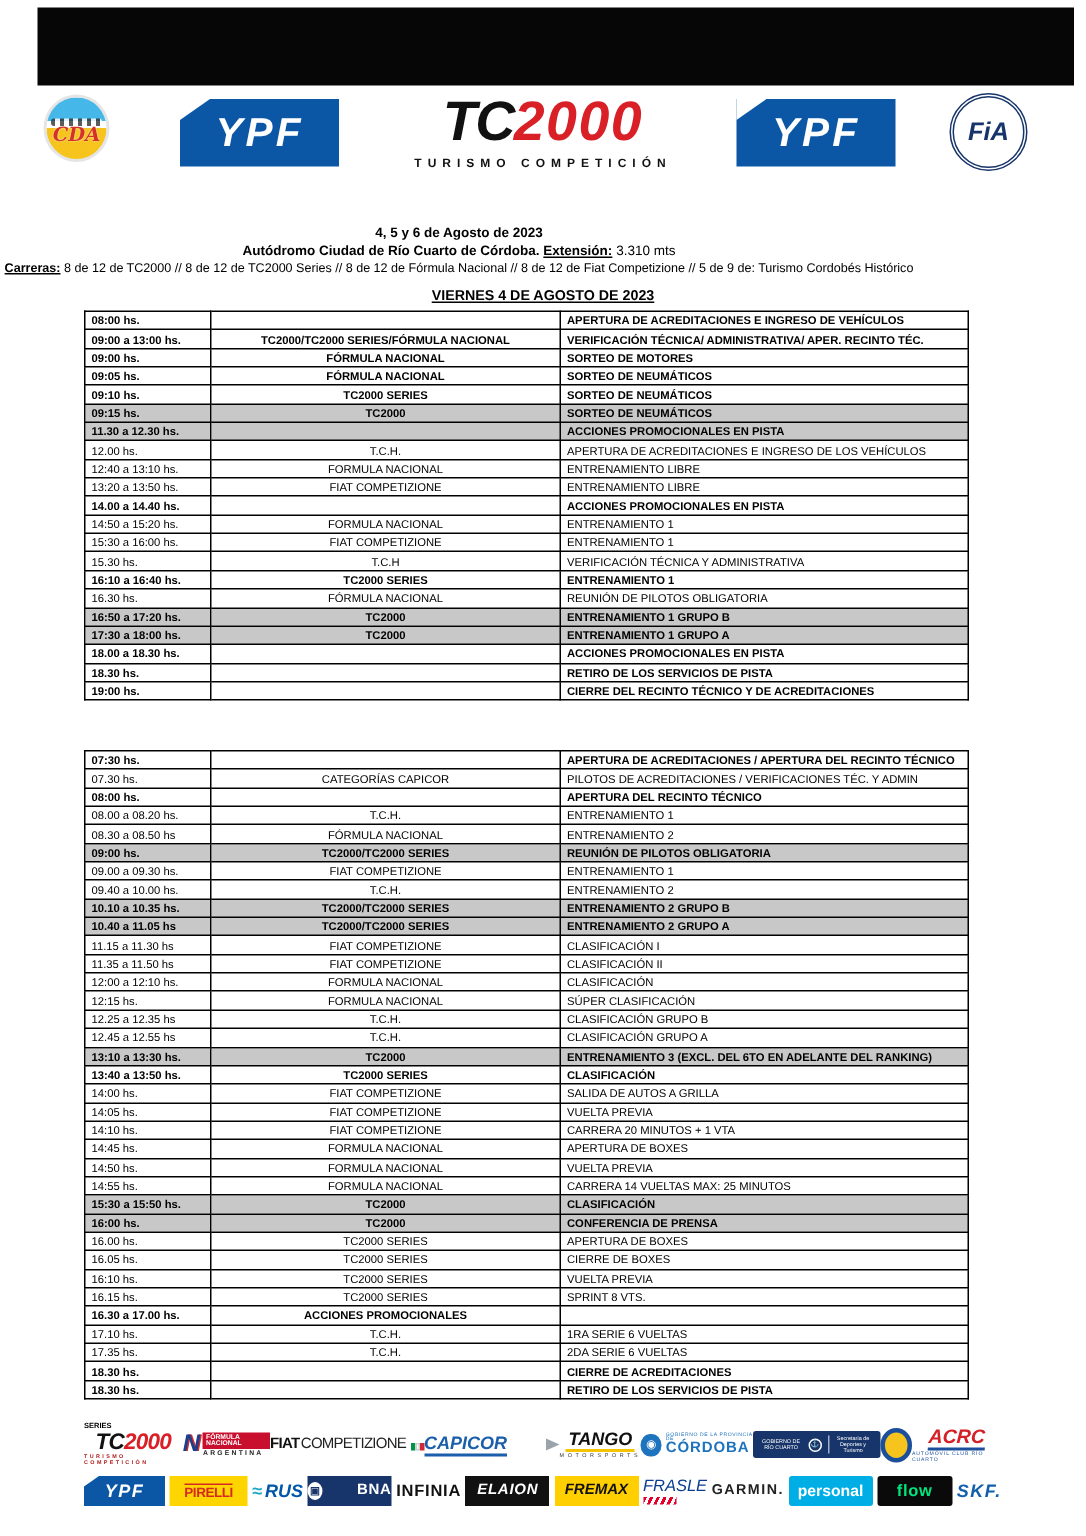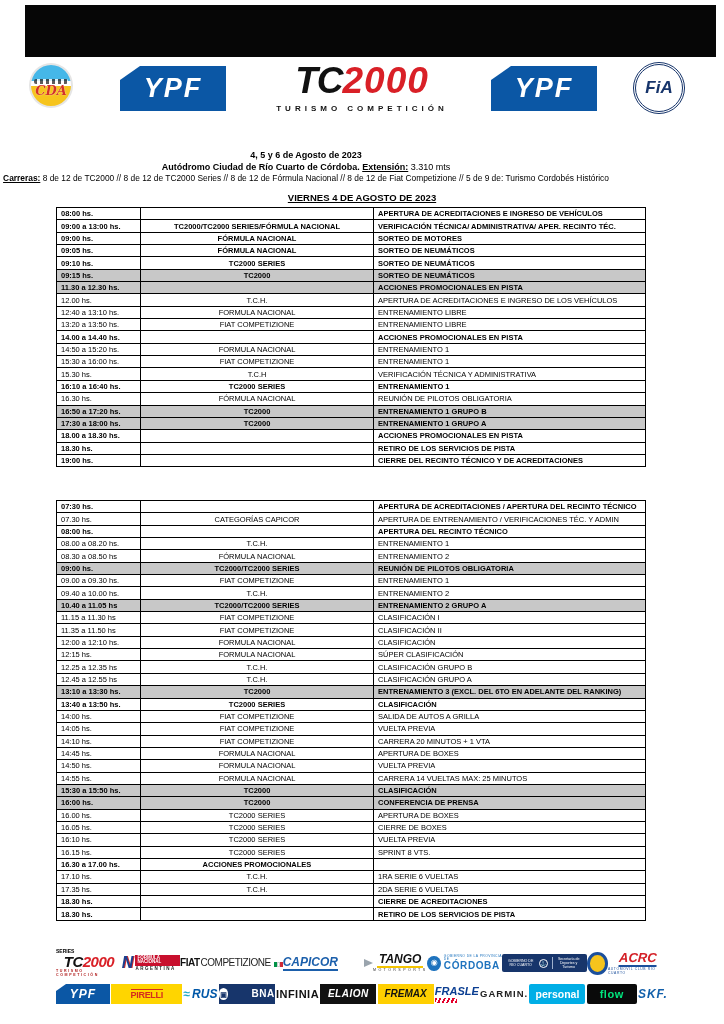--- a/index.html
+++ b/index.html
@@ -120,36 +120,36 @@
     border: 3px solid #1b4f9c; }
   .sp-acrc .ac { font-size: 13px; font-weight: bold; font-style: italic; color: #d42027;
     border-bottom: 2px solid #1b4f9c; padding-bottom: 1px; transform: skewX(-4deg); }
   .sp-acrc .ac-sub { font-size: 3.4px; color: #1b4f9c; letter-spacing: 0.6px; margin-top: 1px; }
 
   
   .box { display: flex; align-items: center; justify-content: center; }
   .sp-ypf2 { width: 54px; height: 20px; background: #0b57a5; position: relative; }
   .sp-ypf2 .yn { position: absolute; left: 0; top: 0; border-top: 7px solid #fff; border-right: 10px solid transparent; width:0; height:0;}
   .sp-ypf2 span { color: #fff; font-weight: bold; font-style: italic; font-size: 12px; letter-spacing: 1px; }
-  .sp-pirelli { width: 71px; height: 20px; background: #ffd500; }
+  .sp-pirelli { width: 52px; height: 20px; background: #ffd500; }
   .sp-pirelli span { color: #d52b1e; font-weight: bold; font-size: 9px; letter-spacing: -0.3px;
     border-top: 1.5px solid #d52b1e; padding-top: 1px; }
   .sp-rus { flex-direction: row !important; gap: 2px; }
   .sp-rus .wave { color: #1aa7c4; font-size: 12px; font-weight: bold; }
   .sp-rus span.lbl { color: #0057a8; font-weight: bold; font-size: 12px; font-style: italic; }
   .sp-bna { width: 56px; height: 20px; background: #17356b; flex-direction: row !important; gap: 3px; }
   .sp-bna .bna-circle { width: 12px; height: 12px; border-radius: 50%; background: #fff;
     color: #17356b; font-size: 7px; font-weight: bold; display: flex; align-items: center; justify-content: center; }
   .sp-bna span.lbl { color: #fff; font-size: 10px; font-weight: bold; letter-spacing: 0.5px; padding-left: 20px; }
   .sp-infinia span { color: #111; font-weight: bold; font-size: 11px; letter-spacing: 0.5px; }
   .sp-elaion { width: 56px; height: 20px; background: #111; }
   .sp-elaion span { color: #fff; font-weight: bold; font-style: italic; font-size: 10px; letter-spacing: 0.5px; }
   .sp-fremax { width: 56px; height: 20px; background: #ffcf00; }
   .sp-fremax span { color: #111; font-weight: bold; font-style: italic; font-size: 10px; }
-  .sp-frasle .fr { color: #0a3d91; font-weight: bold; font-size: 11px; font-style: italic; }
+  .sp-frasle .fr { color: #0a3d91; font-weight: normal; font-size: 11px; font-style: italic; }
   .sp-frasle .hatch { width: 22px; height: 5px; margin-top: 1px; align-self: flex-start;
     background: repeating-linear-gradient(115deg, #e4002b 0 2px, #fff 2px 4px); }
   .sp-garmin span { color: #222; font-weight: bold; font-size: 9.5px; letter-spacing: 1px; }
   .sp-personal { width: 56px; height: 20px; background: #00aee6; border-radius: 2px; }
   .sp-personal span { color: #fff; font-size: 10.5px; font-weight: bold; }
   .sp-flow { width: 50px; height: 20px; background: #0a0a0a; border-radius: 2px; }
   .sp-flow span { color: #00e57d; font-size: 11px; font-weight: bold; letter-spacing: 0.5px; }
   .sp-skf span { color: #1260ab; font-weight: bold; font-style: italic; font-size: 12px; letter-spacing: 1px; }
 </style>
 </head>
@@ -313,21 +313,21 @@
       </colgroup>
     <tbody>
         <tr class="bold">
           <td class="time">07:30 hs.</td>
           <td class="category"></td>
           <td class="activity">APERTURA DE ACREDITACIONES / APERTURA DEL RECINTO TÉCNICO</td>
         </tr>
         <tr>
           <td class="time">07.30 hs.</td>
           <td class="category">CATEGORÍAS CAPICOR</td>
-          <td class="activity">APERTURA DE ENTRENAMIENTO / VERIFICACIONES TÉC. Y ADMIN</td>
+          <td class="activity">PILOTOS DE ACREDITACIONES / VERIFICACIONES TÉC. Y ADMIN</td>
         </tr>
         <tr class="bold">
           <td class="time">08:00 hs.</td>
           <td class="category"></td>
           <td class="activity">APERTURA DEL RECINTO TÉCNICO</td>
         </tr>
         <tr>
           <td class="time">08.00 a 08.20 hs.</td>
           <td class="category">T.C.H.</td>
           <td class="activity">ENTRENAMIENTO 1</td>
@@ -344,20 +344,25 @@
         </tr>
         <tr>
           <td class="time">09.00 a 09.30 hs.</td>
           <td class="category">FIAT COMPETIZIONE</td>
           <td class="activity">ENTRENAMIENTO 1</td>
         </tr>
         <tr>
           <td class="time">09.40 a 10.00 hs.</td>
           <td class="category">T.C.H.</td>
           <td class="activity">ENTRENAMIENTO 2</td>
+        </tr>
+        <tr class="bold shaded">
+          <td class="time">10.10 a 10.35 hs.</td>
+          <td class="category">TC2000/TC2000 SERIES</td>
+          <td class="activity">ENTRENAMIENTO 2 GRUPO B</td>
         </tr>
         <tr class="bold shaded">
           <td class="time">10.40 a 11.05 hs</td>
           <td class="category">TC2000/TC2000 SERIES</td>
           <td class="activity">ENTRENAMIENTO 2 GRUPO A</td>
         </tr>
         <tr>
           <td class="time">11.15 a 11.30 hs</td>
           <td class="category">FIAT COMPETIZIONE</td>
           <td class="activity">CLASIFICACIÓN I</td>

